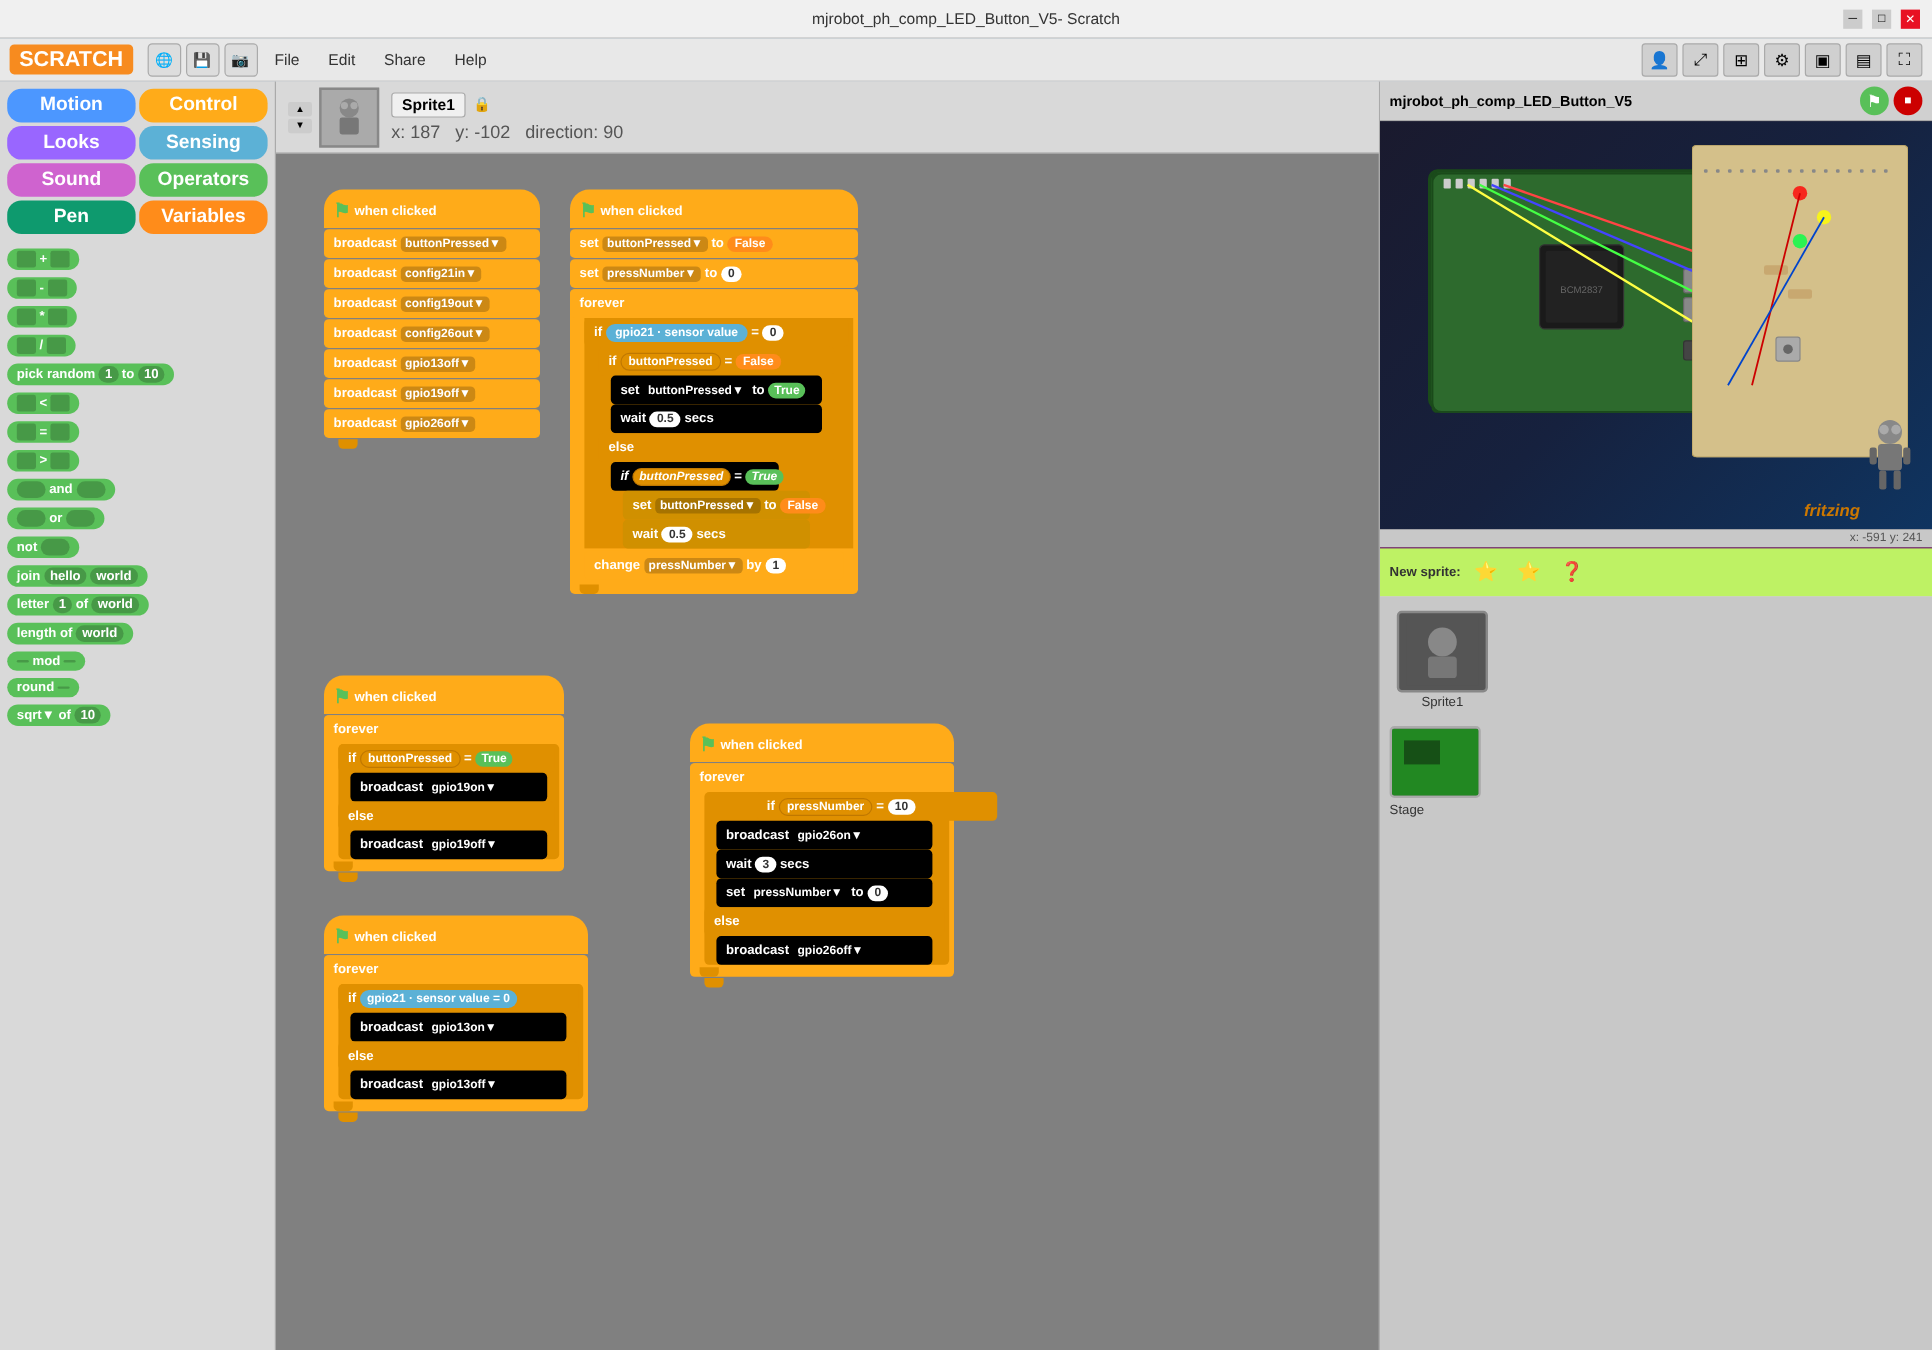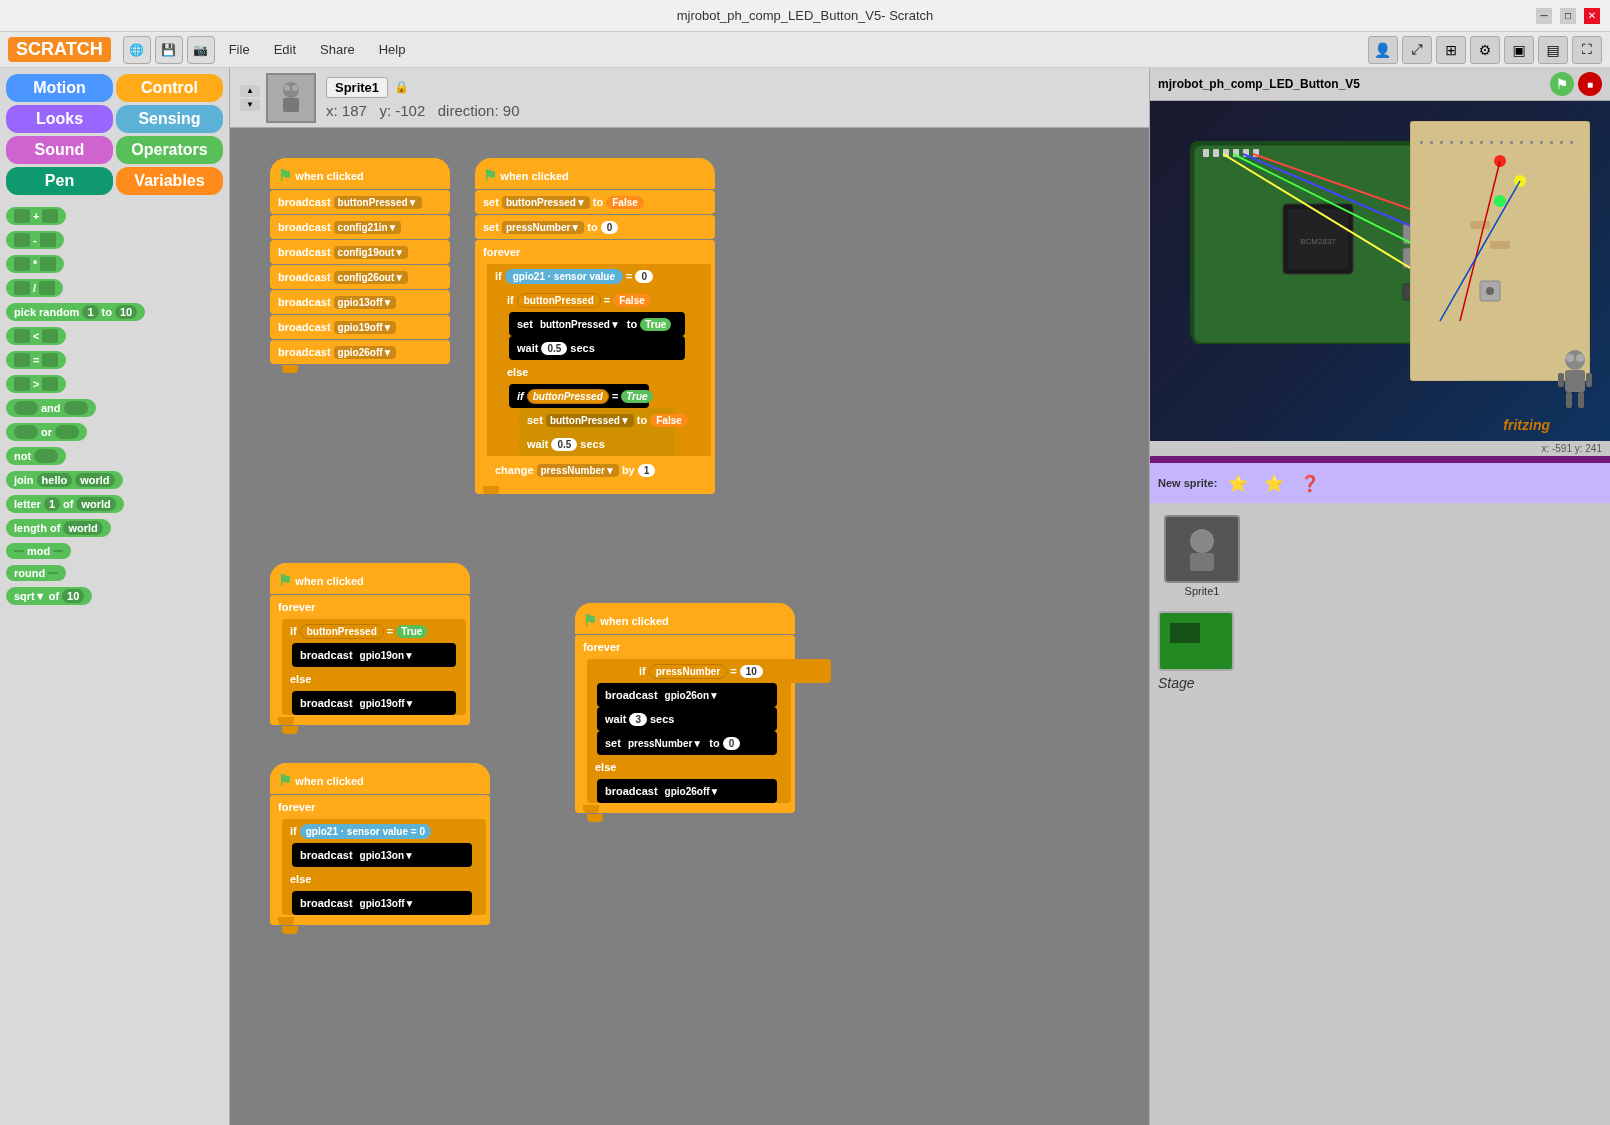--- a/index.html
+++ b/index.html
@@ -800,21 +800,21 @@
             <rect x="28" y="44" width="6" height="16" rx="2" fill="#666"></rect>
           </svg>
         </div>
       </div>
     </div>
 
     <div style="padding:2px 8px;background:#c8c8c8;text-align:right;font-size:10px;color:#555;">
       <span>x: -591  y: 241</span>
     </div>
 
-    <div class="new-sprite-row" style="padding:6px 8px;background:#c4b5fd;border-top:7px solid #701a75;">
+    <div class="new-sprite-row" style="padding:6px 8px;background:#bef264;border-top:1px solid #701a75;">
       <span class="new-sprite-label">New sprite:</span>
       <div class="sprite-add-btn">⭐</div>
       <div class="sprite-add-btn">⭐</div>
       <div class="sprite-add-btn">❓</div>
     </div>
 
     <div style="flex:1;background:#c8c8c8;padding:8px;overflow-y:auto;">
       <div class="sprites-grid">
 
         <div class="sprite-item">
@@ -829,18 +829,18 @@
         </div>
       </div>
 
       <div style="margin-top:10px;display:flex;flex-direction:column;align-items:flex-start;gap:4px;">
         <div style="width:76px;height:60px;background:#888;border:2px solid #aaa;border-radius:4px;overflow:hidden;">
           <svg width="76" height="60" viewBox="0 0 76 60">
             <rect width="76" height="60" fill="#228822"></rect>
             <rect x="10" y="10" width="30" height="20" fill="#165016"></rect>
           </svg>
         </div>
-        <span style="font-size:14px;color:#333;font-style:italic;">Stage</span>
+        <span style="font-size:11px;color:#333;">Stage</span>
       </div>
     </div>
   </div>
 
 </div>
 
 </body></html>

